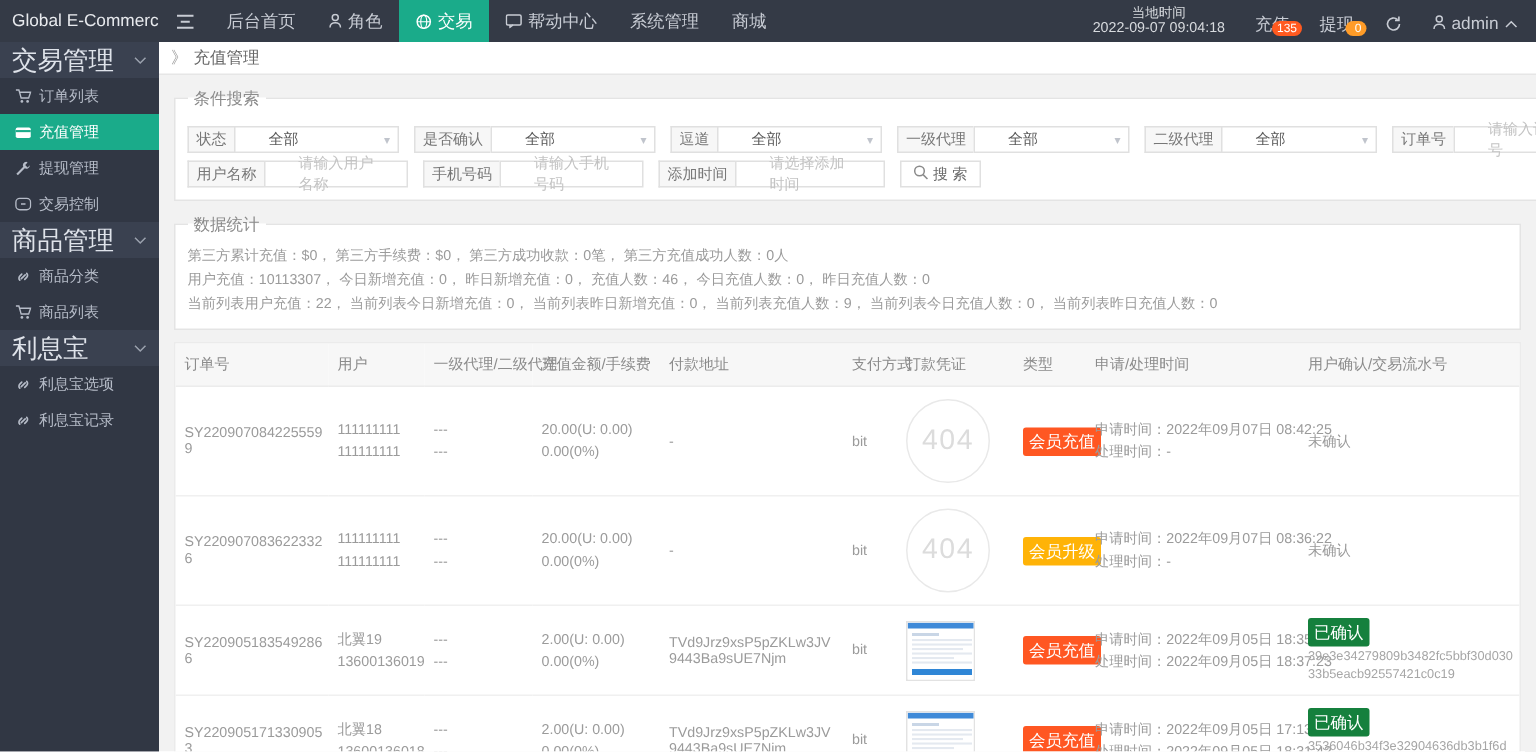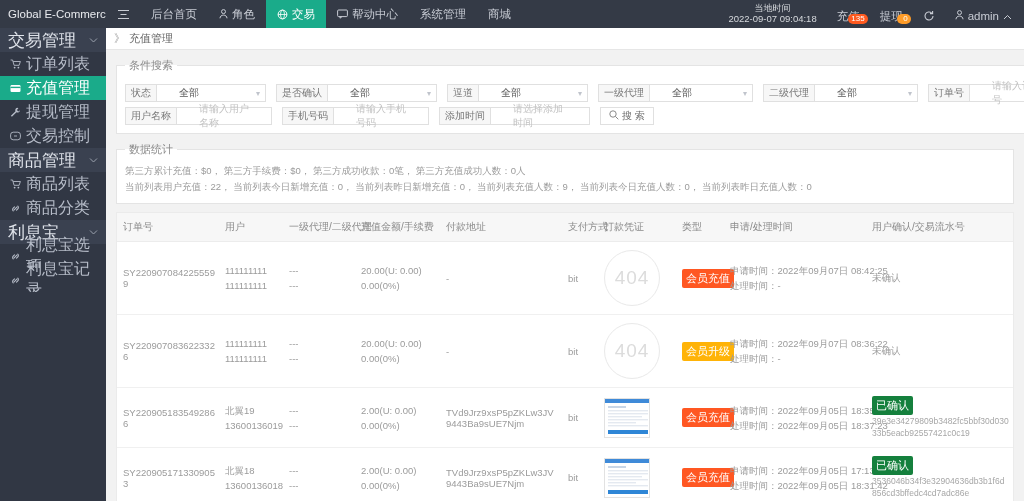--- a/index.html
+++ b/index.html
@@ -59,21 +59,21 @@
     width: 106px; background: #313744; flex: none; color: #b6bcc8;
     display: flex; flex-direction: column;
   }
   .sb-group {
     height: 24px; display: flex; align-items: center; padding: 0 8px;
     background: #3a4150; color: #dfe3ea; font-size: 17px; justify-content: space-between;
   }
   .sb-group .chev { font-size: 9px; color: #9aa1ad; }
   .sb-item {
     height: 24px; display: flex; align-items: center; gap: 5px; padding: 0 8px 0 10px;
-    font-size: 16px; color: #b6bcc8; background: #313744;
+    font-size: 10px; color: #b6bcc8; background: #313744;
   }
   .sb-item.active { background: #1aab8a; color: #fff; }
   .sb-item .ic { display: inline-flex; width: 11px; justify-content: center; }
   .sb-fill { flex: 1; background: #313744; }
 
   
   .main { flex: 1; background: #f2f2f2; display: flex; flex-direction: column; min-width: 0; }
   .crumbbar {
     height: 22px; background: #fff; border-bottom: 1px solid #e6e6e6;
     display: flex; align-items: center; padding-left: 8px; gap: 4px;
@@ -300,34 +300,34 @@
         <span>商品管理</span>
         <span class="chev">
           <svg width="9" height="6" viewBox="0 0 9 6">
               <path d="M1 1.5L4.5 5 8 1.5" fill="none" stroke="#9aa1ad" stroke-width="1"></path>
             </svg>
         </span>
       </div>
       <div class="sb-item">
         <span class="ic">
           <svg width="11" height="10" viewBox="0 0 11 10">
+              <path d="M4.2 6.8L6.8 4.2M3.2 7.8a1.9 1.9 0 0 1 0-2.7l1.3-1.3M7.8 3.2a1.9 1.9 0 0 1 0 2.7L6.5 7.2" fill="none" stroke="#b6bcc8" stroke-width="1.1" stroke-linecap="round"></path>
+            </svg>
+        </span>
+        <span>商品分类</span>
+      </div>
+      <div class="sb-item">
+        <span class="ic">
+          <svg width="11" height="10" viewBox="0 0 11 10">
               <path d="M.6 1h2l1.5 5.3h5l1.3-3.8H3.2" fill="none" stroke="#b6bcc8" stroke-width=".9"></path>
               <circle cx="4.6" cy="8.6" r=".9" fill="#b6bcc8"></circle>
               <circle cx="8.4" cy="8.6" r=".9" fill="#b6bcc8"></circle>
             </svg>
         </span>
         <span>商品列表</span>
-      </div>
-      <div class="sb-item">
-        <span class="ic">
-          <svg width="11" height="10" viewBox="0 0 11 10">
-              <path d="M4.2 6.8L6.8 4.2M3.2 7.8a1.9 1.9 0 0 1 0-2.7l1.3-1.3M7.8 3.2a1.9 1.9 0 0 1 0 2.7L6.5 7.2" fill="none" stroke="#b6bcc8" stroke-width="1.1" stroke-linecap="round"></path>
-            </svg>
-        </span>
-        <span>商品分类</span>
       </div>
 
       <div class="sb-group">
         <span>利息宝</span>
         <span class="chev">
           <svg width="9" height="6" viewBox="0 0 9 6">
               <path d="M1 1.5L4.5 5 8 1.5" fill="none" stroke="#9aa1ad" stroke-width="1"></path>
             </svg>
         </span>
       </div>
@@ -427,20 +427,21 @@
               </span>
               <span>搜 索</span>
             </div>
           </div>
         </fieldset>
 
         <fieldset class="fs">
           <legend>数据统计</legend>
           <div class="stats">
             <div>第三方累计充值：$0， 第三方手续费：$0， 第三方成功收款：0笔， 第三方充值成功人数：0人</div>
+            <div>用户充值：10113307， 今日新增充值：0， 昨日新增充值：0， 充值人数：46， 今日充值人数：0， 昨日充值人数：0</div>
             <div>当前列表用户充值：22， 当前列表今日新增充值：0， 当前列表昨日新增充值：0， 当前列表充值人数：9， 当前列表今日充值人数：0， 当前列表昨日充值人数：0</div>
           </div>
         </fieldset>
 
         <div class="tablewrap">
           <table class="grid">
             <thead>
               <tr>
                 <th class="c-order">订单号</th>
                 <th class="c-user">用户</th>

